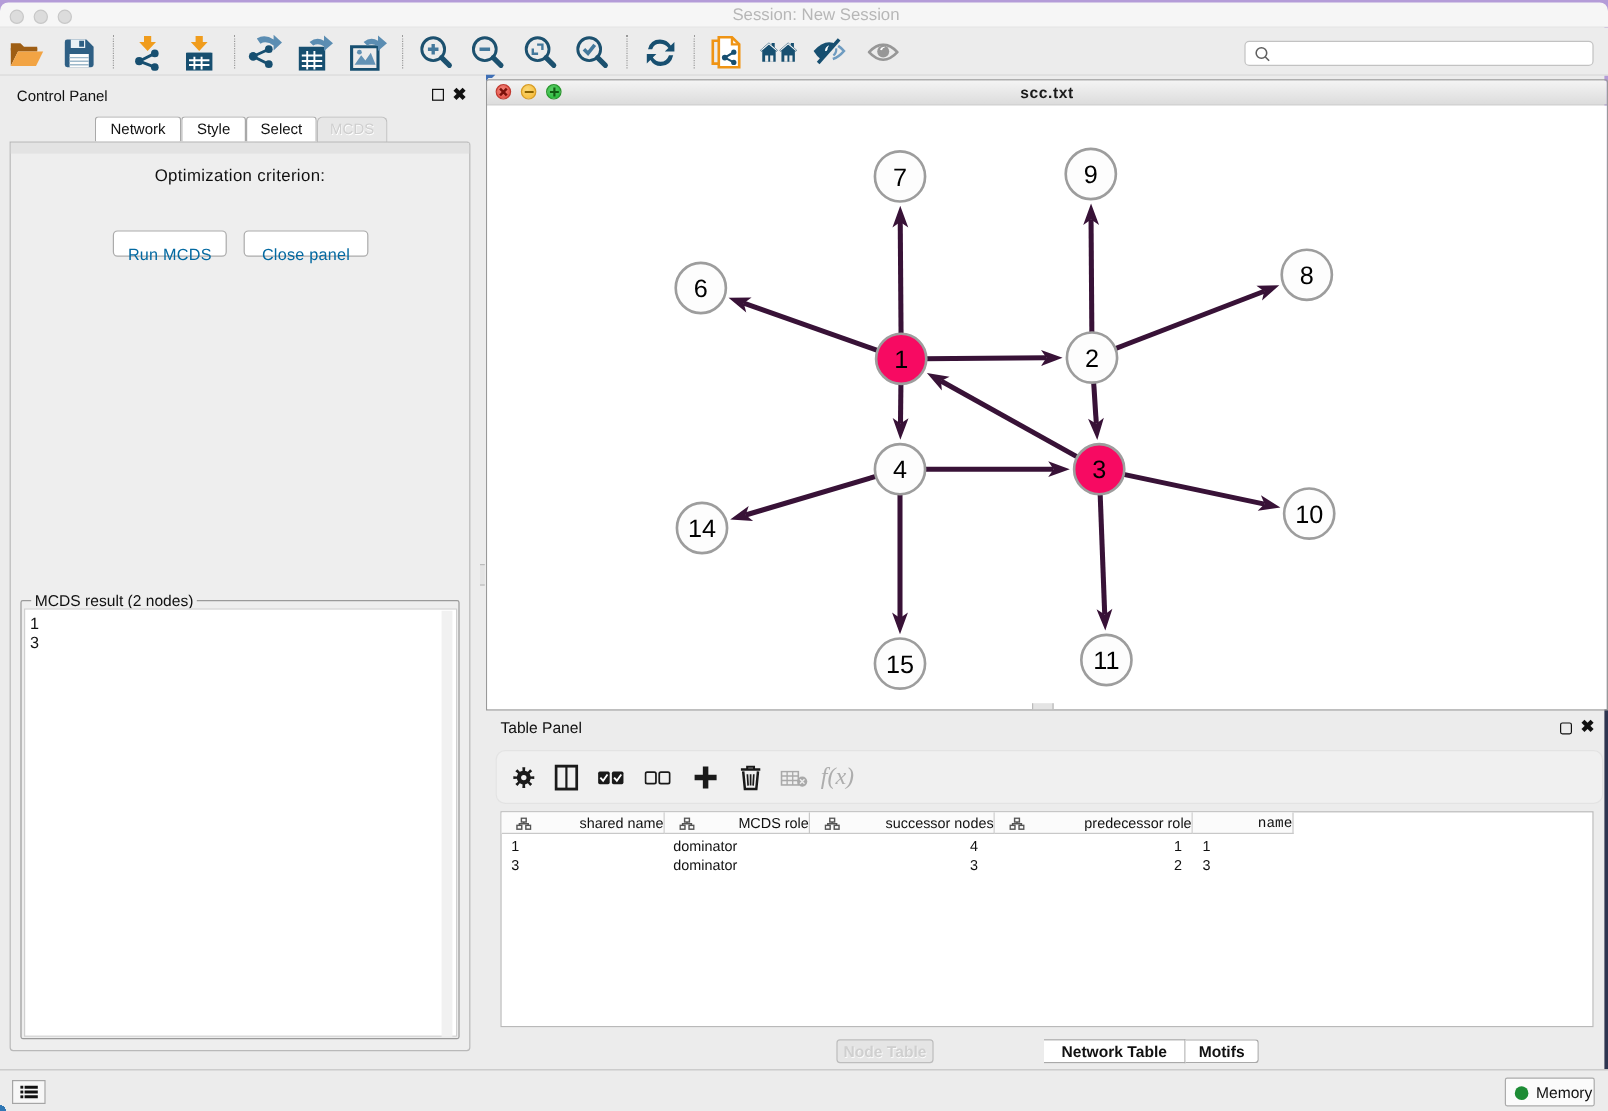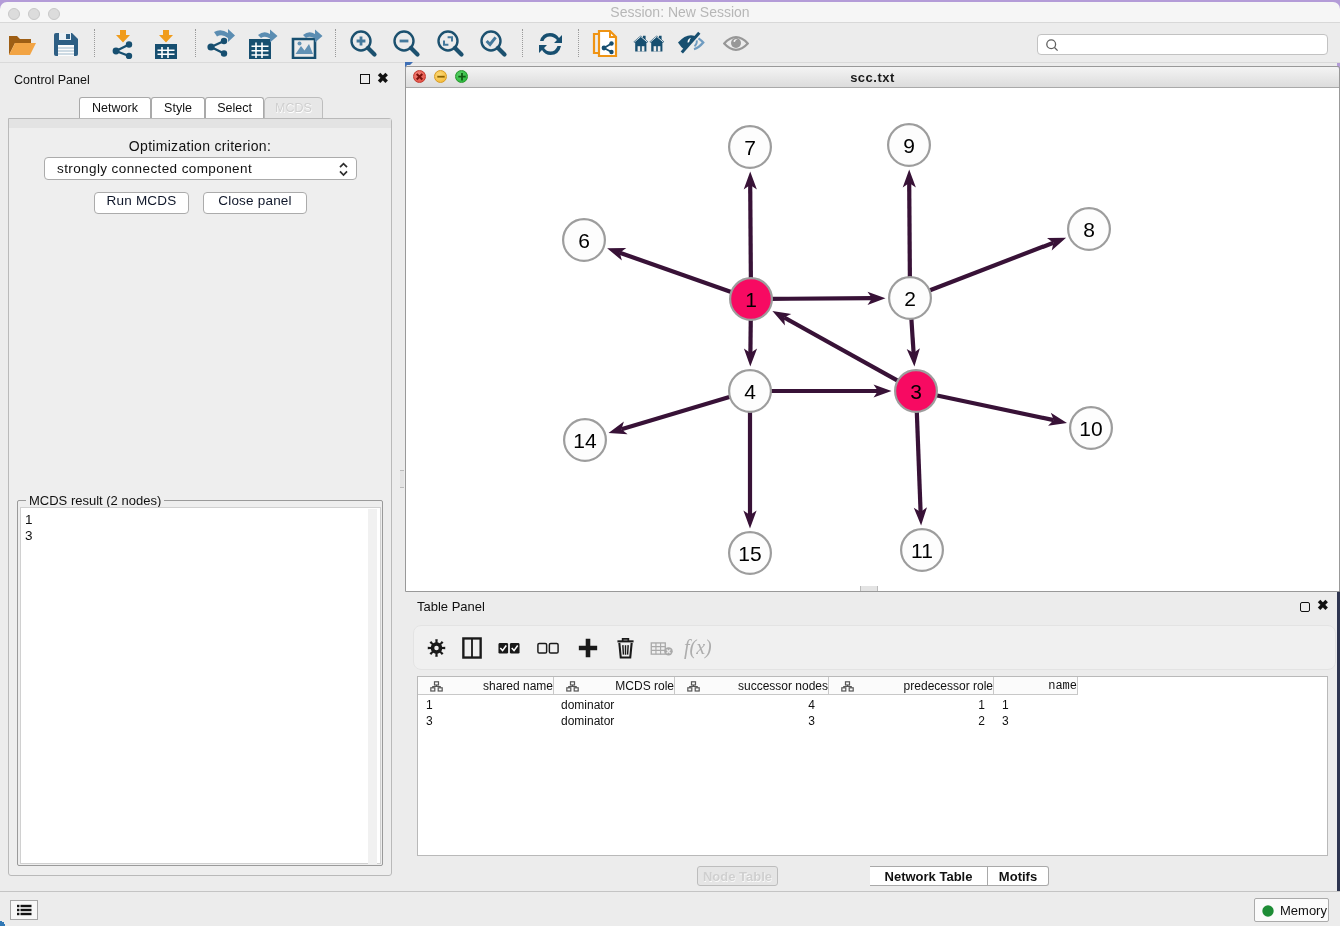--- a/index.html
+++ b/index.html
@@ -19,21 +19,21 @@
 #searchbox { left:1037px; top:11px; width:291px; height:21px; background:#fff; border:1px solid #c2c2c2; border-radius:4px; }
 
 #cpanel { left:4px; top:66px; width:396px; height:820px; }
 #cphead { left:10px; top:7px; font-size:12.5px; color:#111; }
 #cptabs { left:0px; top:31px; width:396px; height:22px; }
 .tab { position:absolute; top:0; height:21px; background:#fff; border:1px solid #a9a9a9; border-bottom:none; border-radius:3px 3px 0 0; font-size:12.5px; text-align:center; padding-top:3px; color:#111; }
 .tabsel { background:#e7e7e7; color:#cfcfcf; text-shadow:0.5px 0.8px 0 #ffffff; border-color:#bdbdbd; height:22px; border-radius:5px 5px 0 0; }
 #cppane { left:4px; top:52px; width:384px; height:758px; border:1px solid #b9b9b9; background:#eeeeee; border-radius:0 3px 3px 3px; }
 #optlabel { left:0; top:72px; width:392px; text-align:center; font-size:14px; letter-spacing:0.3px; color:#111; }
 #optsel { left:40px; top:91px; width:313px; height:23px; background:#fff; border:1px solid #ababab; border-radius:4px; font-size:13.5px; letter-spacing:0.4px; padding:3px 0 0 12px; color:#111; }
-.btn { position:absolute; height:22px; background:#fff; border:1px solid #ababab; border-radius:4px; font-size:13.5px; letter-spacing:0.2px; text-align:center; padding-top:0; color:#0f172a; }
+.btn { position:absolute; height:22px; background:#fff; border:1px solid #ababab; border-radius:4px; font-size:13.5px; letter-spacing:0.2px; text-align:center; padding-top:12px; color:#0369a1; }
 #fieldset { left:13px; top:434px; width:366px; height:366px; border:1px solid #9a9a9a; border-radius:2px; }
 #fslegend { position:absolute; left:8px; top:-8px; background:#eeeeee; padding:0 3px; font-size:13px; color:#111; }
 #fswhite { position:absolute; left:2px; top:6px; width:361px; height:357px; background:#fff; border:1px solid #d0d0d0; }
 #fstext { position:absolute; left:4px; top:4px; font-size:13.5px; color:#111; line-height:16px; }
 #fsscroll { position:absolute; right:3px; top:1px; width:9px; height:355px; background:#f1f1f1; }
 
 #netframe { left:405px; top:66px; width:935px; height:526px; border:1px solid #999; border-radius:2px 2px 0 0; }
 #nethead { position:absolute; left:0; top:0; width:933px; height:21px; background:linear-gradient(#f4f4f4,#dcdcdc); border-bottom:1px solid #a9a9a9; border-radius:2px 2px 0 0; }
 #nettitle { position:absolute; left:0; top:3px; width:933px; text-align:center; font-size:13px; font-weight:bold; color:#1a1a1a; letter-spacing:0.5px; }
 .nt { position:absolute; top:3px; width:13px; height:13px; border-radius:50%; }
@@ -187,25 +187,20 @@
   <div class="abs" id="cptabs">
     <div class="tab" style="left:75px;width:72px;">Network</div>
     <div class="tab" style="left:147px;width:54px;">Style</div>
     <div class="tab" style="left:201px;width:59px;">Select</div>
     <div class="tab tabsel" style="left:260px;width:59px;">MCDS</div>
   </div>
   <div class="abs" id="cppane">
       <div style="position:absolute;left:0;top:0;width:100%;height:9px;background:#e3e3e3;"></div>
     </div>
   <div class="abs" id="optlabel">Optimization criterion:</div>
-  <div class="abs" id="optsel">strongly connected component
-     <svg style="position:absolute;right:7px;top:4px;" width="11" height="15" viewBox="0 0 11 15">
-        <path d="M2 5.2 L5.5 1.6 L9 5.2 M2 9.4 L5.5 13 L9 9.4" fill="none" stroke="#2e2e2e" stroke-width="1.7"></path>
-      </svg>
-  </div>
   <div class="btn" style="left:90px;top:126px;width:95px;">Run MCDS</div>
   <div class="btn" style="left:199px;top:126px;width:104px;">Close panel</div>
   <div class="abs" id="fieldset">
     <div id="fslegend">MCDS result (2 nodes)</div>
     <div id="fswhite">
       <div id="fstext">1<br>3</div>
       <div id="fsscroll"></div>
     </div>
   </div>
 </div>

